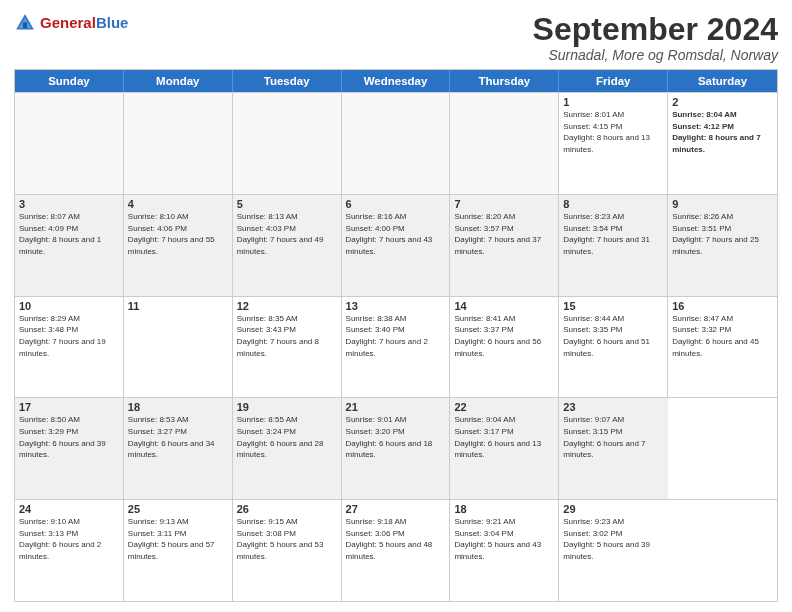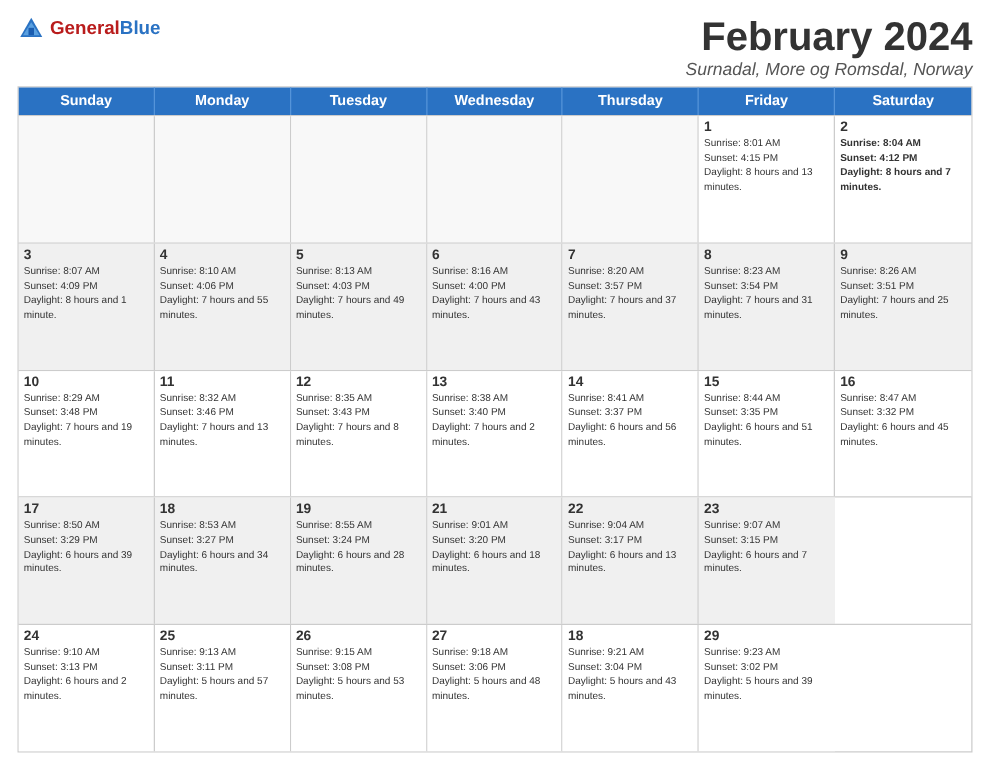--- a/index.html
+++ b/index.html
@@ -118,21 +118,21 @@
       <svg class="logo-icon" viewBox="0 0 30 30" xmlns="http://www.w3.org/2000/svg">
         <polygon points="15,3 27,24 3,24" fill="#2a72c3"></polygon>
         <polygon points="15,8 24,22 6,22" fill="#5aa0e0"></polygon>
         <rect x="12" y="14" width="6" height="8" fill="#1a5cb0"></rect>
       </svg>
       <div>
         <span style="font-size:15px;font-weight:bold;color:#b91c1c;">General</span><span style="font-size:15px;font-weight:bold;color:#2a72c3;">Blue</span>
       </div>
     </div>
     <div class="title-area">
-      <div class="month-title">February 2024</div>
+      <div class="month-title">September 2024</div>
       <div class="location-subtitle">Surnadal, More og Romsdal, Norway</div>
     </div>
   </div>
 
   <div class="calendar">
     <div class="cal-header">
     <div class="cal-header-cell">Sunday</div>
         <div class="cal-header-cell">Monday</div>
         <div class="cal-header-cell">Tuesday</div>
         <div class="cal-header-cell">Wednesday</div>
@@ -206,23 +206,20 @@
         </div>
         <div class="cal-row">
           <div class="cal-cell">
             <span class="day-num">10</span>
             <div class="day-info" style="white-space: pre-line;">Sunrise: 8:29 AM
 Sunset: 3:48 PM
 Daylight: 7 hours and 19 minutes.</div>
           </div>
           <div class="cal-cell">
             <span class="day-num">11</span>
-            <div class="day-info" style="white-space: pre-line;">Sunrise: 8:32 AM
-Sunset: 3:46 PM
-Daylight: 7 hours and 13 minutes.</div>
           </div>
           <div class="cal-cell">
             <span class="day-num">12</span>
             <div class="day-info" style="white-space: pre-line;">Sunrise: 8:35 AM
 Sunset: 3:43 PM
 Daylight: 7 hours and 8 minutes.</div>
           </div>
           <div class="cal-cell">
             <span class="day-num">13</span>
             <div class="day-info" style="white-space: pre-line;">Sunrise: 8:38 AM

